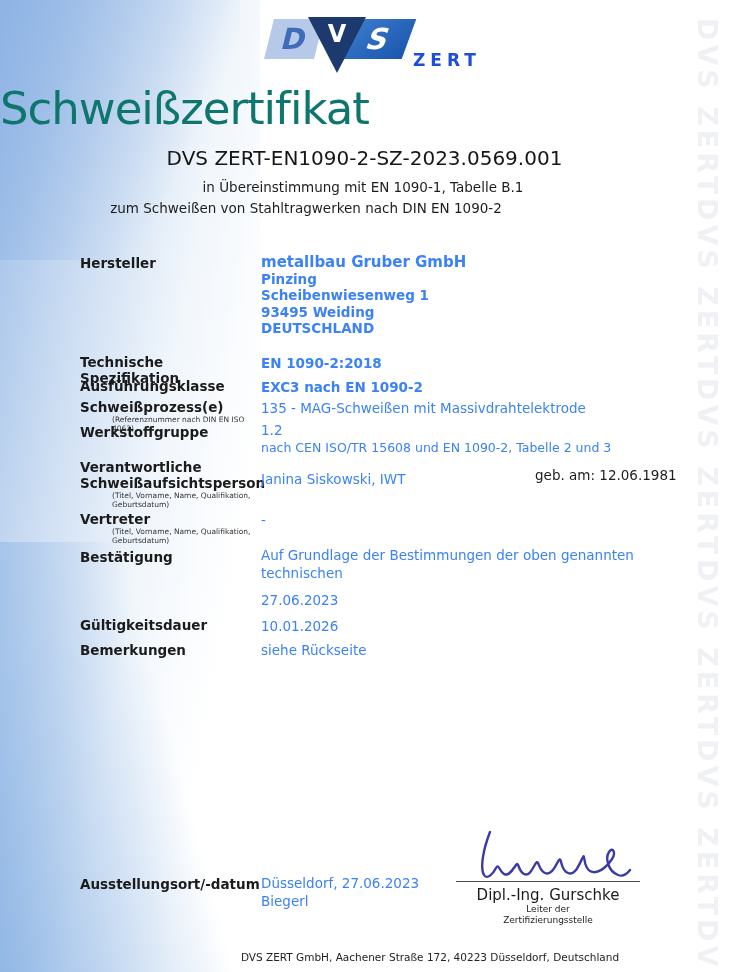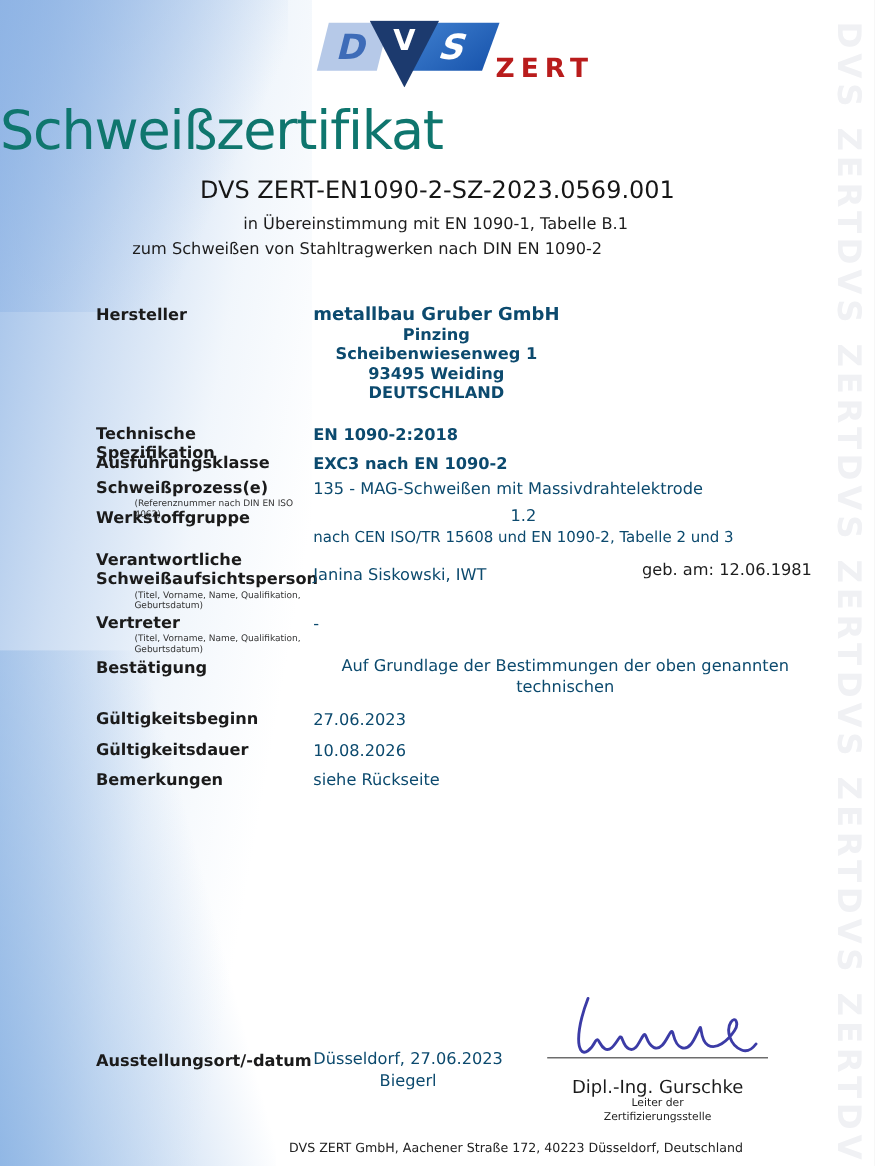--- a/index.html
+++ b/index.html
@@ -60,52 +60,52 @@
   .logo-v {
     position:absolute; left:41px; top:3px; width:58px; height:56px;
     background:#1c3a6e;
     clip-path:polygon(0 0,100% 0,50% 100%);
     display:flex; justify-content:center;
     z-index:2;
   }
   .logo-v .vglyph { color:#ffffff; font-size:24px; font-weight:700; margin-top:3px; }
   .logo-zert {
     position:absolute; left:146px; bottom:8px;
-    font-size:22px; font-weight:600; letter-spacing:5px; color:#b91c1c;
+    font-size:17px; font-weight:600; letter-spacing:5px; color:#1d4ed8;
   }
   
   .title {
     position:absolute; top:82px; left:0; width:729px; text-align:left;
     font-size:45px; font-weight:500; letter-spacing:-1px; color:#0f766e;
   }
   .certno {
     position:absolute; top:146px; left:0; width:729px; text-align:center;
     font-size:20px; font-weight:400; color:#161616;
   }
   .sub1 { position:absolute; top:179px; left:0; width:726px; text-align:center; font-size:13.5px; }
   .sub2 { position:absolute; top:200px; left:0; width:612px; text-align:center; font-size:13.5px; }
   
   .lbl {
     position:absolute; left:80px; width:180px;
     font-size:13.5px; font-weight:700; color:#1b1b1b; line-height:16px;
   }
   .lbl .note { display:block; font-size:7.5px; font-weight:400; color:#333; line-height:9px;margin-left:32px; }
   .val {
     position:absolute; left:261px;
-    font-size:13.5px; font-weight:400; color:#0c4a6e; line-height:18px;text-align:center;
+    font-size:13.5px; font-weight:400; color:#3b82f6; line-height:18px;
   }
   .val.bold { font-weight:700; }
   .address { line-height:16.5px; font-weight:700; }
   .address .company { font-size:15px; }
   .val .subnote { font-size:12.5px; }
   .gebam { position:absolute; left:535px; top:467px; font-size:13.5px; }
   
   .sigblock { position:absolute; left:456px; top:824px; width:184px; text-align:center; }
   .sigline { border-bottom:1.5px solid #4a4a4a; height:58px; }
-  .signame { font-size:15px; margin-top:15px; color:#1b1b1b; }
+  .signame { font-size:15px; margin-top:4px; color:#1b1b1b; }
   .sigrole { font-size:9px; line-height:11px; color:#222; }
   .sig-svg { position:absolute; left:12px; top:2px; }
   
   .footer {
     position:absolute; left:0; top:951px; width:860px; text-align:center;
     font-size:10.5px; color:#222;
   }
 </style>
 </head>
 <body>
@@ -179,25 +179,24 @@
     <span class="note">(Titel, Vorname, Name, Qualifikation,</span>
     <span class="note">Geburtsdatum)</span>
   </div>
   <div class="val" style="top:511px">-</div>
 
   <div class="lbl" style="top:549px">Bestätigung</div>
   <div class="val" style="top:546px; width:420px">
     <div>Auf Grundlage der Bestimmungen der oben genannten technischen</div>
   </div>
 
-  <div class="lbl" style="top:591px">Gültigkeitsbeginn</div>
   <div class="val" style="top:591px">27.06.2023</div>
 
   <div class="lbl" style="top:617px">Gültigkeitsdauer</div>
-  <div class="val" style="top:617px">10.08.2026</div>
+  <div class="val" style="top:617px">10.01.2026</div>
 
   <div class="lbl" style="top:642px">Bemerkungen</div>
   <div class="val" style="top:641px">siehe Rückseite</div>
 
   <div class="sigblock">
     <div class="sigline">
       <svg class="sig-svg" width="165" height="56" viewBox="0 0 165 56">
         <path d="M22 6 C15 24 12 42 16 49 C19 54 25 48 28 42 C31 37 31 45 36 48 C41 51 45 43 48 39 C51 35 50 45 56 48 C62 51 65 41 68 37 C71 33 70 44 77 47 C84 50 88 38 91 34 C94 31 92 44 100 47 C108 50 112 36 115 31 C117 27 115 41 122 45 C129 49 138 42 144 33 C148 27 145 20 141 26 C137 32 140 45 150 49 C155 51 159 48 162 44" fill="none" stroke="#3b3ba6" stroke-width="2.4" stroke-linecap="round"></path>
       </svg>
     </div>

